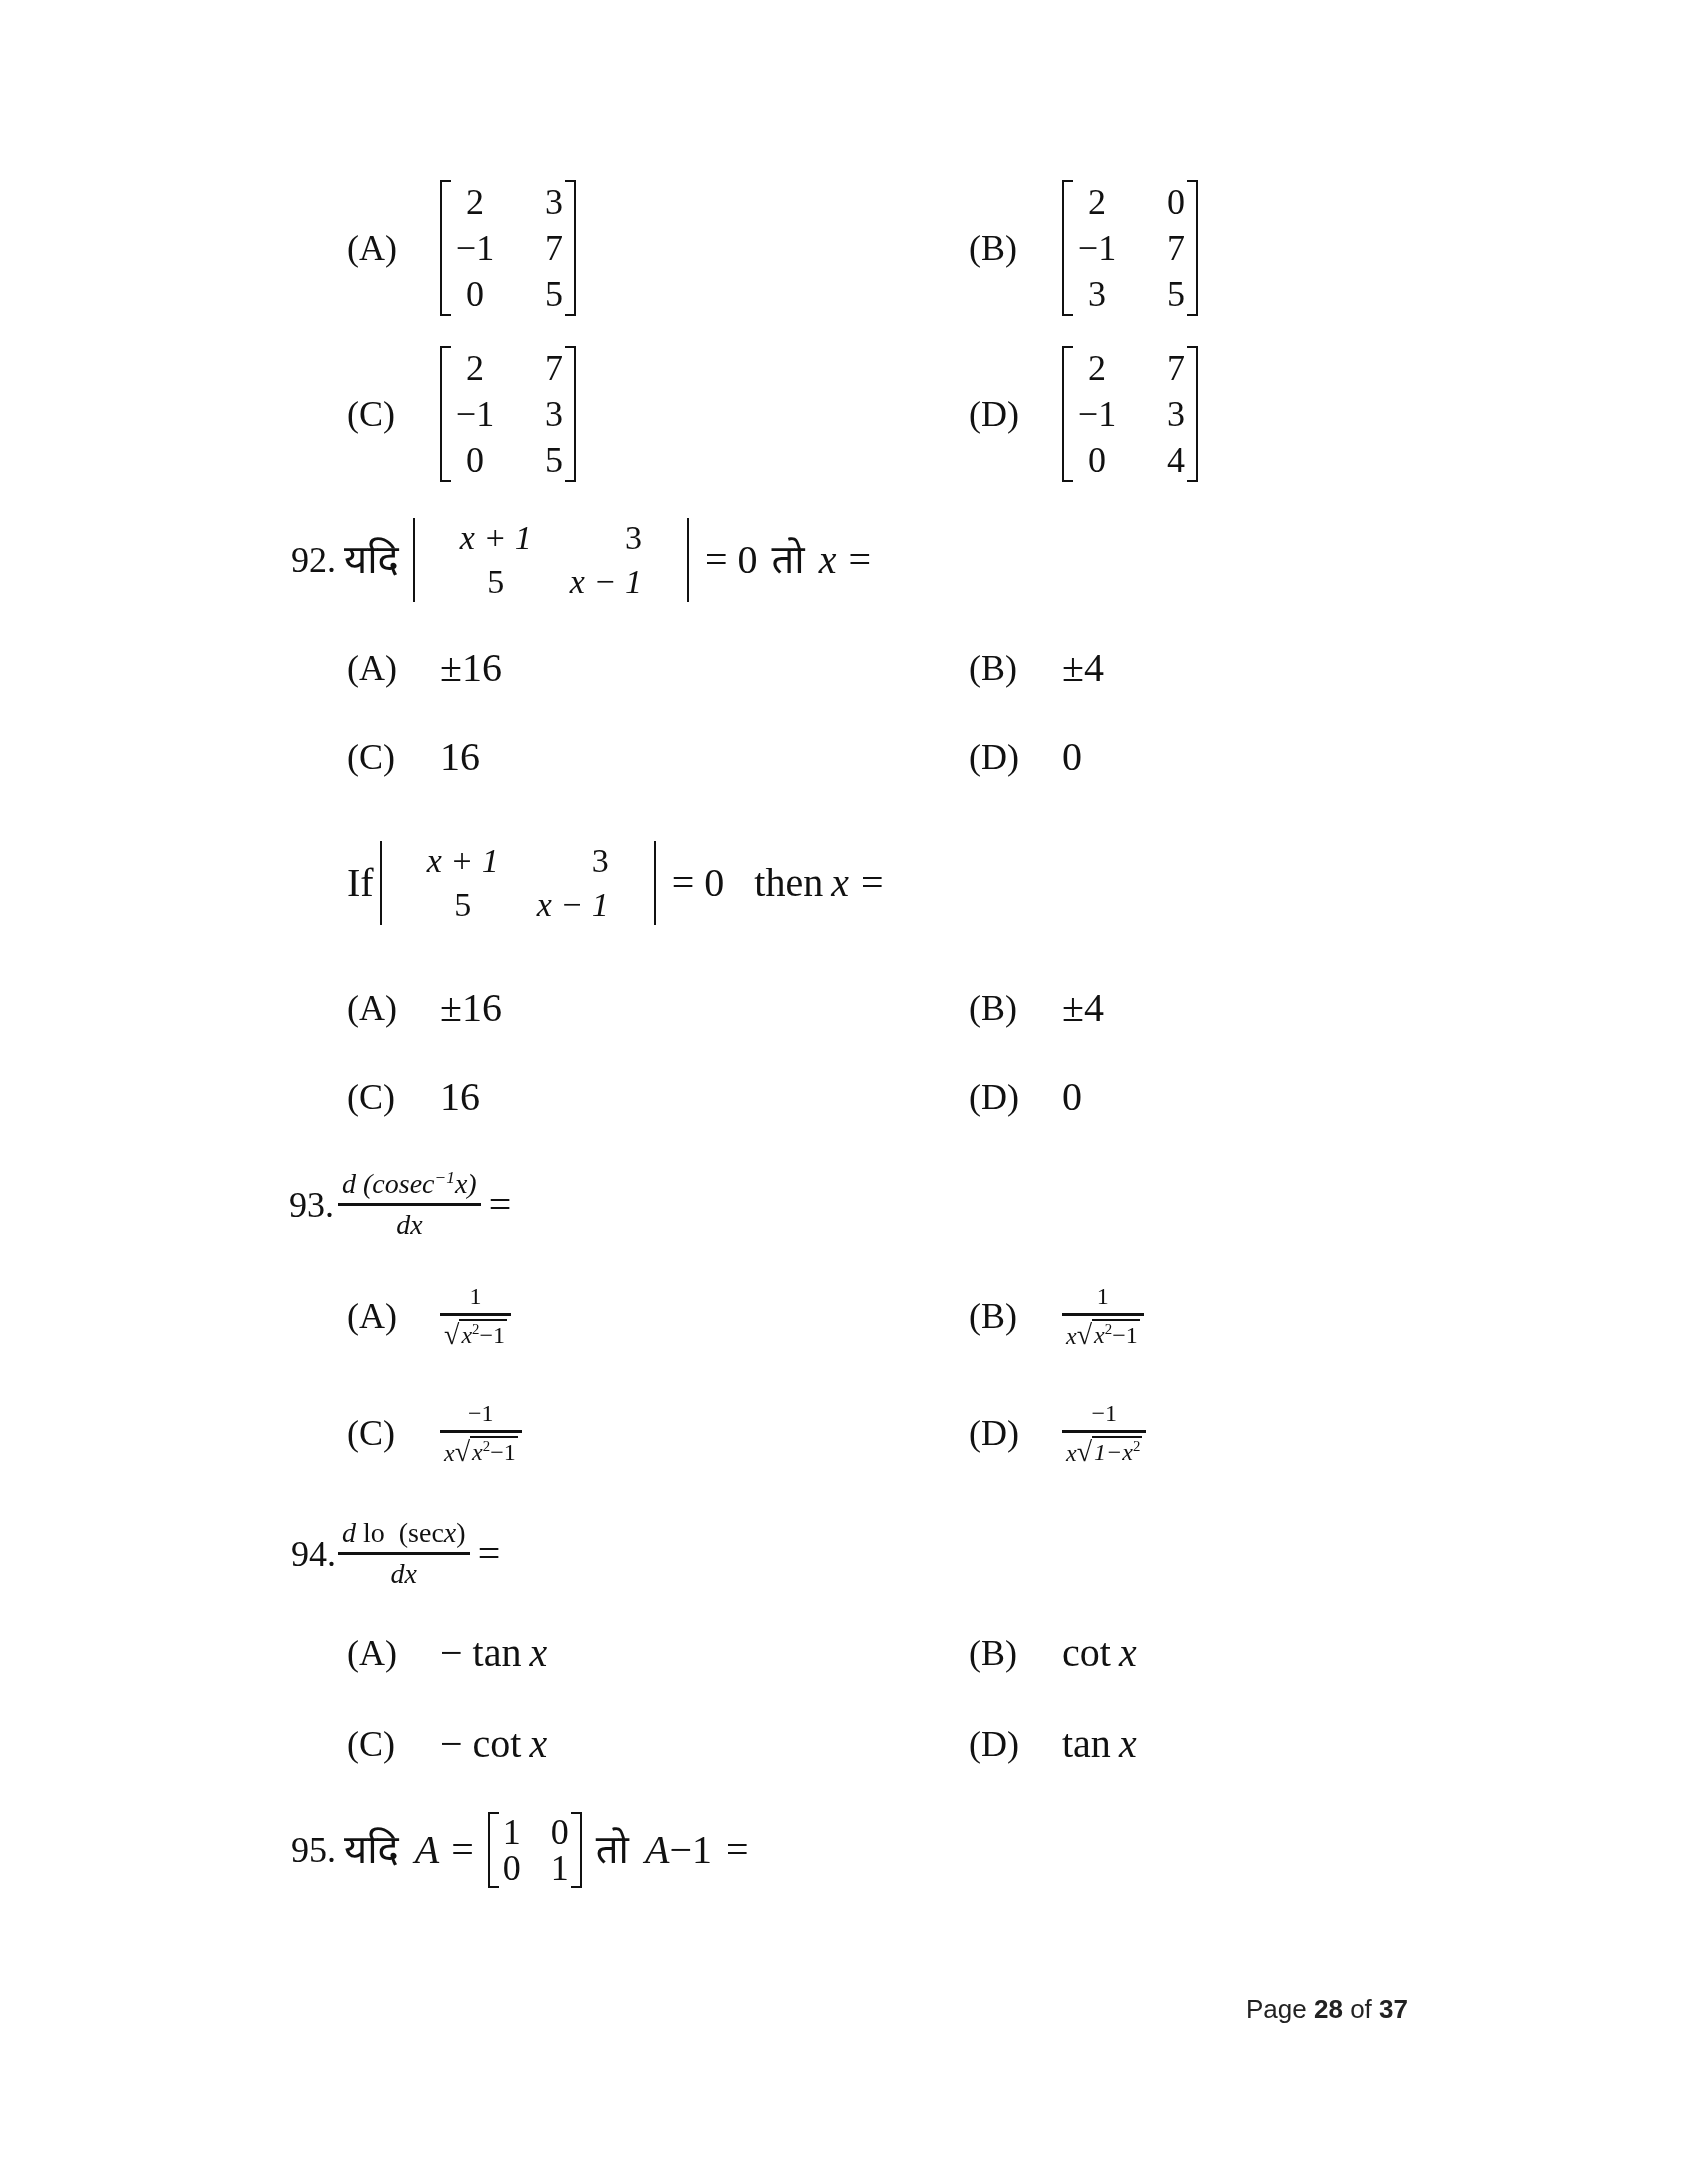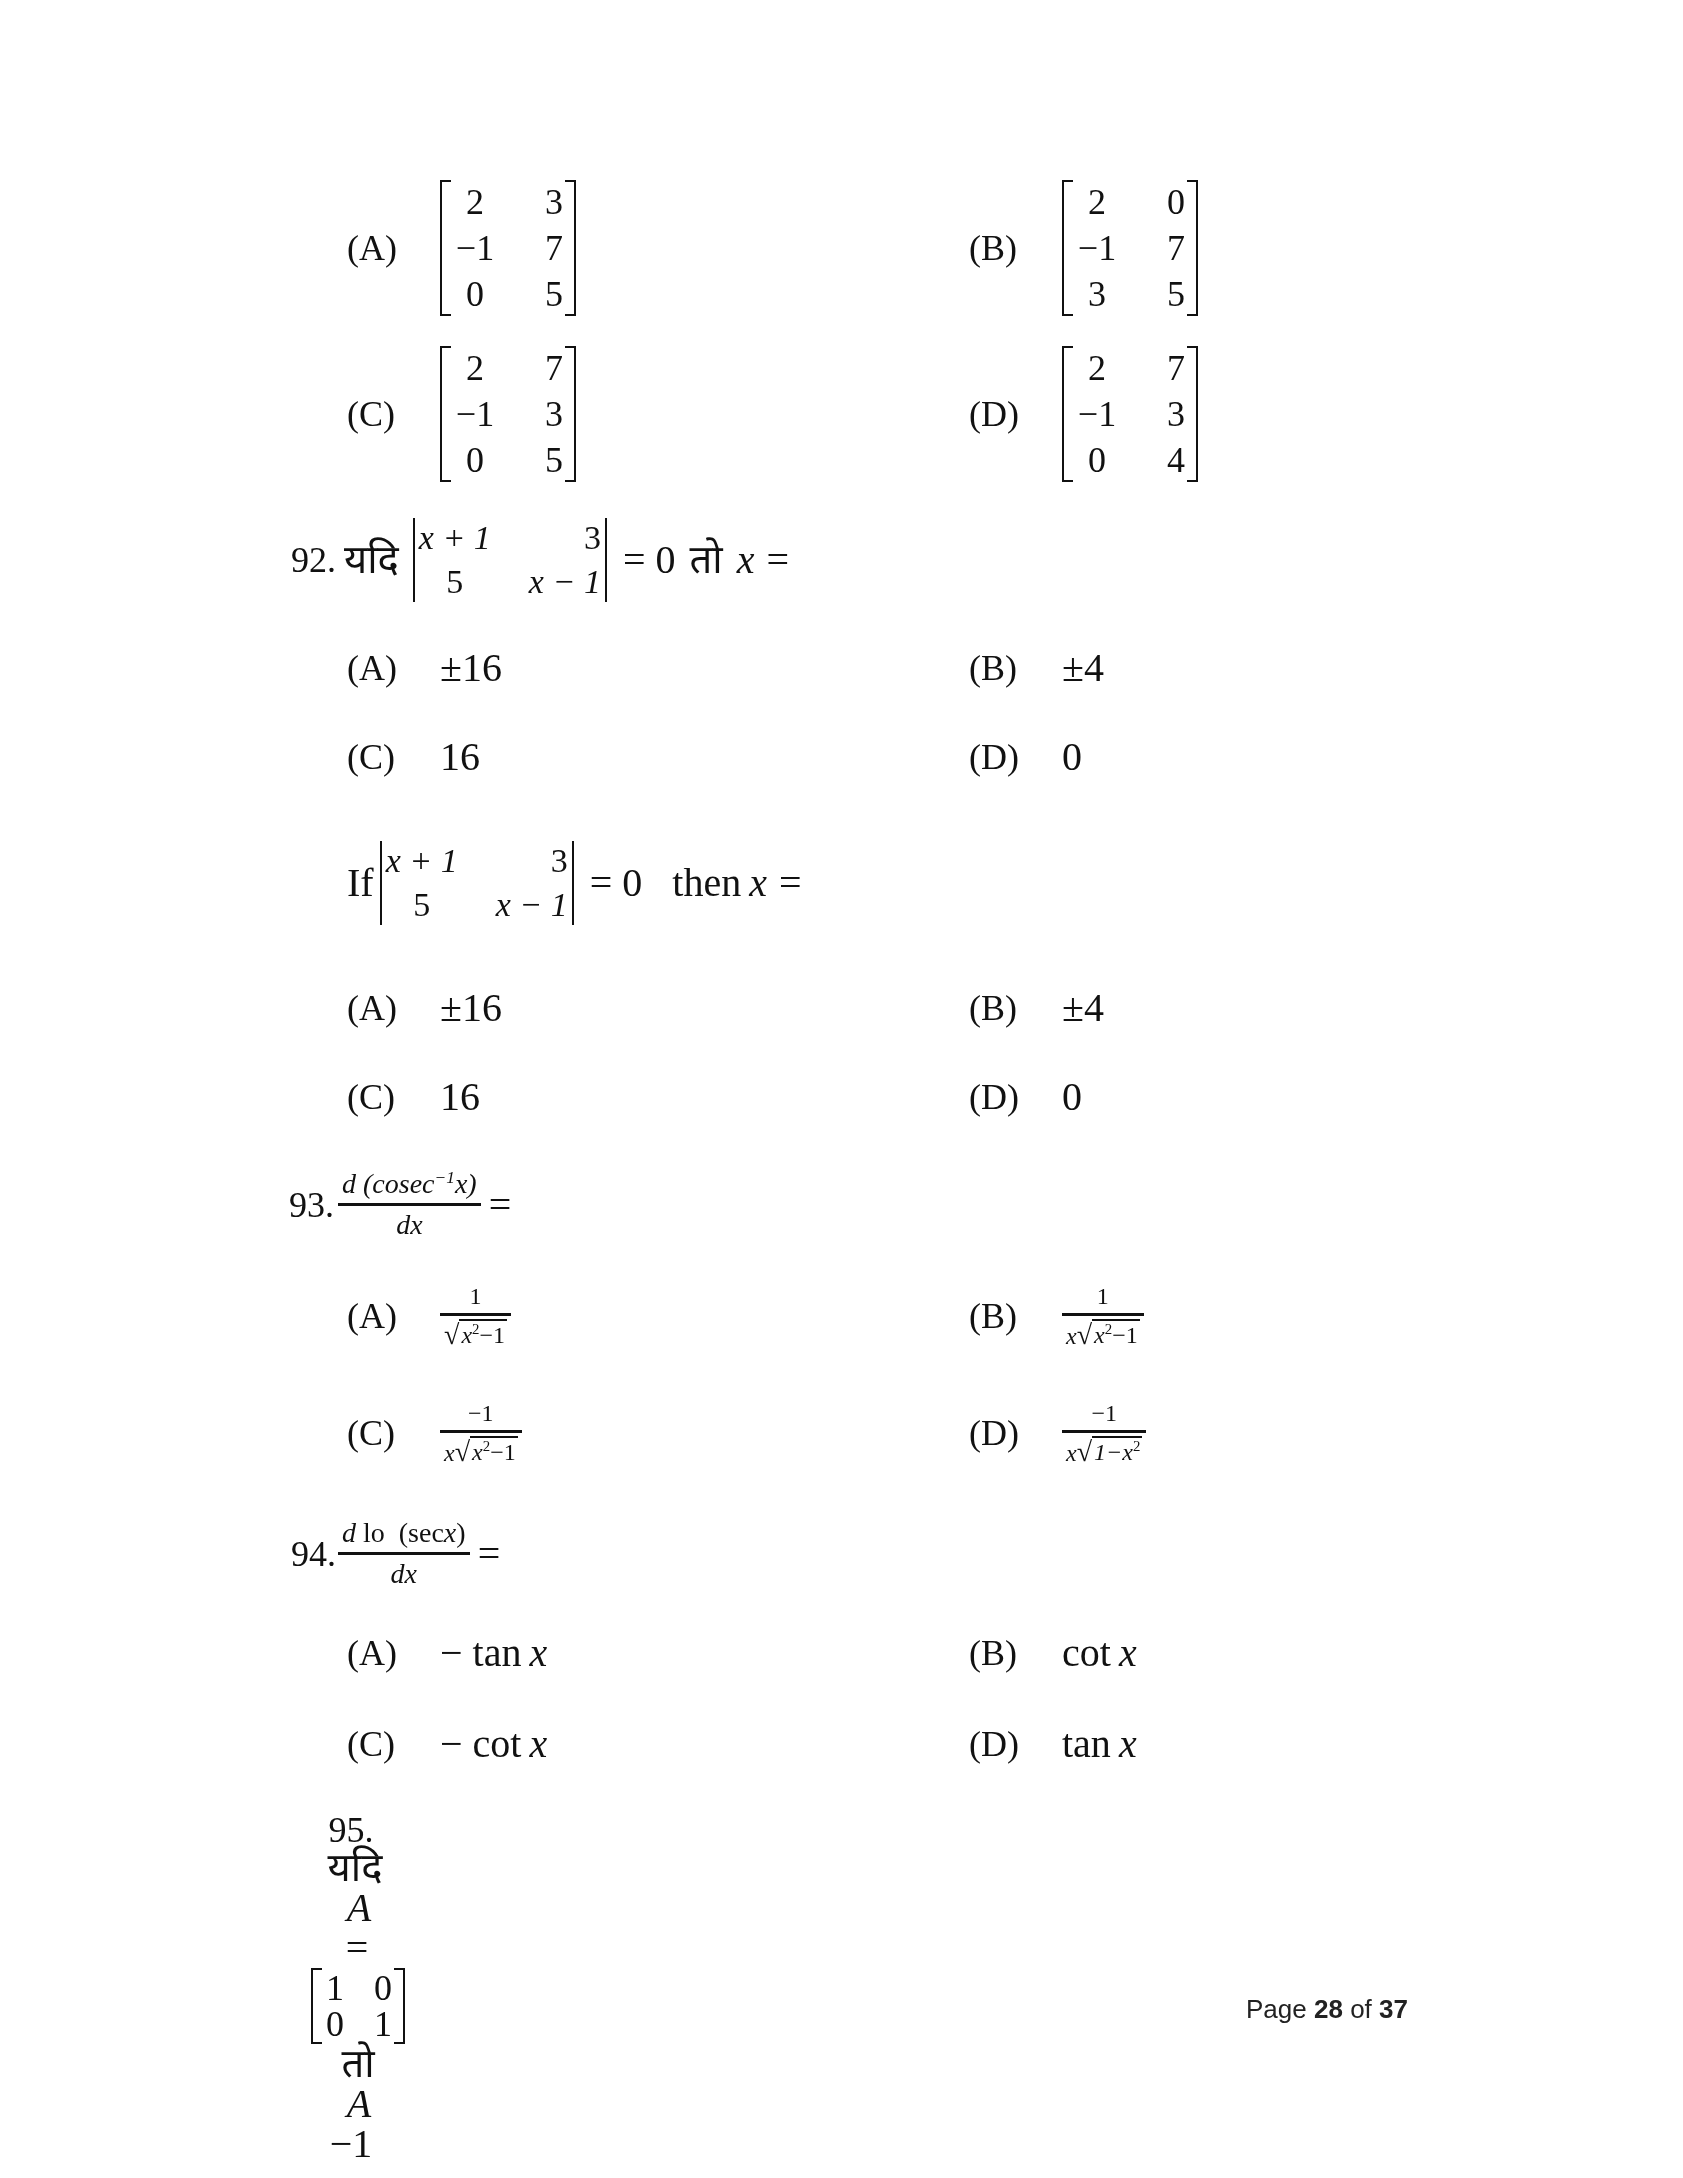--- a/index.html
+++ b/index.html
@@ -15,21 +15,21 @@
   .bmat .br { width:9px; border:2.5px solid #111; }
   .bmat .br.l { border-right:none; }
   .bmat .br.r { border-left:none; }
   .bmat .grid { display:grid; grid-template-columns:auto auto; column-gap:46px;
                 row-gap:6px; padding:2px 2px; font-size:36px; line-height:40px; }
   .bmat .grid span { text-align:right; }
   .bmat .grid span.c0 { text-align:center; min-width:44px; }
   .bmat .grid span.c1 { text-align:right; min-width:20px; }
 
   
-  .det { display:inline-flex; align-items:stretch; margin:0 6px; }
+  .det { display:inline-flex; align-items:stretch; margin:0 6px;gap:41px; }
   .det .bar { width:0; border-left:2.5px solid #111; }
   .det .grid { display:grid; grid-template-columns:auto auto; column-gap:38px;
                row-gap:4px; padding:0 4px; font-size:34px; line-height:40px; }
   .det .grid span.c0 { text-align:center; }
   .det .grid span.c1 { text-align:right; }
 
   
   .frac { display:inline-flex; flex-direction:column; align-items:center; vertical-align:middle; }
   .frac .num { padding:0 4px 3px; }
   .frac .line { align-self:stretch; border-top:3px solid #111; }
@@ -261,21 +261,21 @@
   <span class="lbl" style="width:93px;">(C)</span>
   <span class="val">− cot</span>
   <span class="val mi" style="margin-left:8px;">x</span>
 </div>
 <div class="row" style="left:969px; top:1724px; height:40px;">
   <span class="lbl" style="width:93px;">(D)</span>
   <span class="val">tan</span>
   <span class="val mi" style="margin-left:8px;">x</span>
 </div>
 
-<div class="row" style="left:297px; top:1812px; height:75px;flex-direction:column;">
+<div class="row" style="left:291px; top:1812px; height:75px;">
   <span class="qnum">95.</span>
   <span class="val" style="margin-left:8px;">यदि</span>
   <span class="val mi" style="margin-left:16px;">A</span>
   <span class="val" style="margin-left:12px;">=</span>
   <span class="bmat" style="margin-left:14px;">
     <span class="br l"></span>
     <span class="grid" style="column-gap:28px; row-gap:0; line-height:36px;">
       <span class="c1" style="min-width:20px;">1</span>
         <span class="c1">0</span>
       <span class="c1" style="min-width:20px;">0</span>

